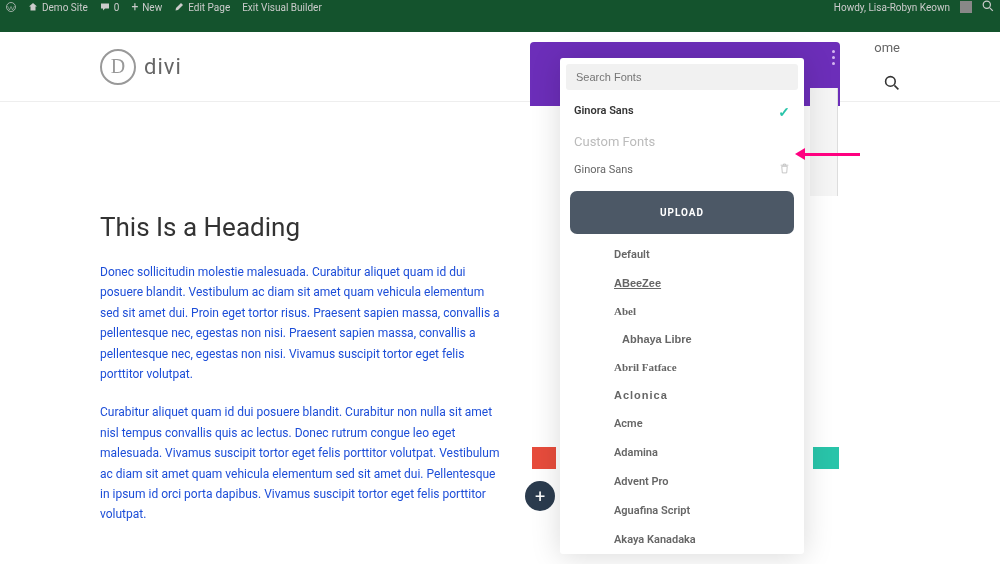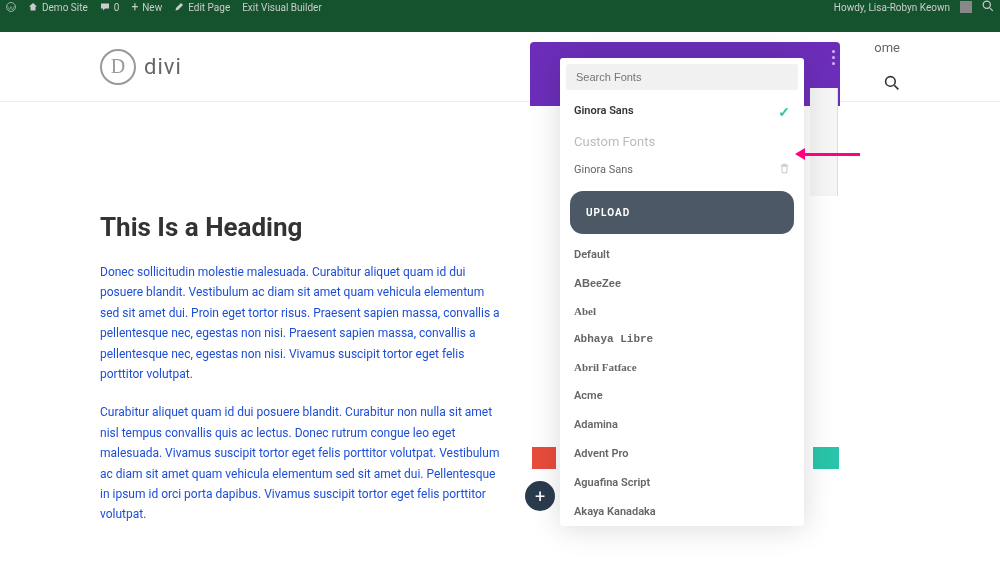--- a/index.html
+++ b/index.html
@@ -16,41 +16,41 @@
     
     .site-header { height: 70px; display: flex; align-items: center; padding: 0 100px; border-bottom: 1px solid #eee; }
     .logo { display: flex; align-items: center; gap: 8px; }
     .logo-circle { width: 36px; height: 36px; border: 2px solid #999; border-radius: 50%; display: flex; align-items: center; justify-content: center; font-size: 20px; color: #999; font-family: Georgia, serif; }
     .logo-text { font-size: 22px; color: #666; font-weight: 400; letter-spacing: 1px; }
     .nav-right { margin-left: auto; display: flex; align-items: flex-end; gap: 20px; color: #666; font-size: 13px; flex-direction: column; }
     .search-ic { width: 16px; height: 16px; }
 
     
     .content { padding: 40px 100px; position: relative; }
-    .heading { font-size: 26px; font-weight: 700; color: #333; margin-top: 70px; margin-bottom: 20px; }
+    .heading { font-size: 26px; font-weight: 400; color: #333; margin-top: 70px; margin-bottom: 20px; }
     .para { font-size: 12px; color: #1d4ed8; line-height: 1.7; margin-bottom: 18px; max-width: 400px; }
 
     
     .module-panel { position: absolute; top: 42px; left: 530px; width: 310px; background: #6c2eb9; border-radius: 4px 4px 0 0; padding-top: 6px; }
     .module-header { height: 8px; background: #6c2eb9; }
 
     
     .font-dropdown { position: absolute; top: 58px; left: 560px; width: 244px; background: #fff; box-shadow: 0 2px 30px rgba(0,0,0,0.15); border-radius: 3px; z-index: 100; }
     .font-search { margin: 6px; padding: 7px 10px; background: #f1f1f1; border: none; border-radius: 3px; width: calc(100% - 12px); font-size: 11px; color: #999; outline: none; }
     .font-item { padding: 8px 14px; font-size: 11px; color: #666; display: flex; align-items: flex-start; justify-content: space-between; cursor: pointer; }
     .font-item.selected { color: #333; font-weight: 600; }
     .font-section-label { padding: 6px 14px; font-size: 13px; color: #bbb; }
     .check { color: #29c4a9; font-size: 14px; }
     .trash-ic { color: #bbb; font-size: 11px; }
-    .upload-btn { margin: 6px 10px; padding: 16px; background: #4c5866; color: #fff; text-align: left; font-size: 10px; font-weight: 700; letter-spacing: 1px; border-radius: 13px; cursor: pointer; }
-    .font-list { max-height: 370px; overflow: hidden; }
+    .upload-btn { margin: 6px 10px; padding: 16px; background: #4c5866; color: #fff; text-align: center; font-size: 10px; font-weight: 700; letter-spacing: 1px; border-radius: 7px; cursor: pointer; }
+    .font-list { max-height: 370px; overflow: hidden; padding-left: 40px; }
     .font-list .font-item { font-weight: 600; color: #666; font-size: 11px; }
-    .ff-abeezee { font-family: sans-serif; }
+    .ff-abeezee { font-family: sans-serif; text-decoration: underline; }
     .ff-abel { font-family: Liberation Serif, serif; font-weight: 400; }
-    .ff-abhaya { font-family: Liberation Mono, monospace; }
+    .ff-abhaya { font-family: Liberation Sans, sans-serif; margin-left: 8px; }
     .ff-abril { font-family: Georgia, serif; font-weight: 900; }
     .ff-aclonica { font-family: Impact, sans-serif; letter-spacing: 1px; }
 
     
     .pink-arrow { position: absolute; top: 148px; left: 795px; width: 65px; height: 12px; z-index: 200; }
     .pink-arrow-line { position: absolute; top: 5px; left: 8px; width: 57px; height: 3px; background: #ff0080; }
     .pink-arrow-head { position: absolute; top: 0; left: 0; width: 0; height: 0; border-right: 10px solid #ff0080; border-top: 6px solid transparent; border-bottom: 6px solid transparent; }
 
     
     .dots-vert { position: absolute; top: 50px; left: 826px; width: 14px; display: flex; flex-direction: column; gap: 3px; align-items: center; z-index: 50; }
@@ -157,20 +157,21 @@
           <path d="M5 6 H15 L14 18 H6 Z M3 4 H17 M8 4 V2 H12 V4" fill="none" stroke="#bbb" stroke-width="1.5"></path>
         </svg></span>
   </div>
   <div class="upload-btn">UPLOAD</div>
   <div class="font-list">
     <div class="font-item">Default</div>
     <div class="font-item ff-abeezee">ABeeZee</div>
     <div class="font-item ff-abel">Abel</div>
     <div class="font-item ff-abhaya">Abhaya Libre</div>
     <div class="font-item ff-abril">Abril Fatface</div>
+    <div class="font-item ff-aclonica">Aclonica</div>
     <div class="font-item">Acme</div>
     <div class="font-item">Adamina</div>
     <div class="font-item">Advent Pro</div>
     <div class="font-item">Aguafina Script</div>
     <div class="font-item">Akaya Kanadaka</div>
 
   </div>
 </div>
 
 <div class="pink-arrow">

